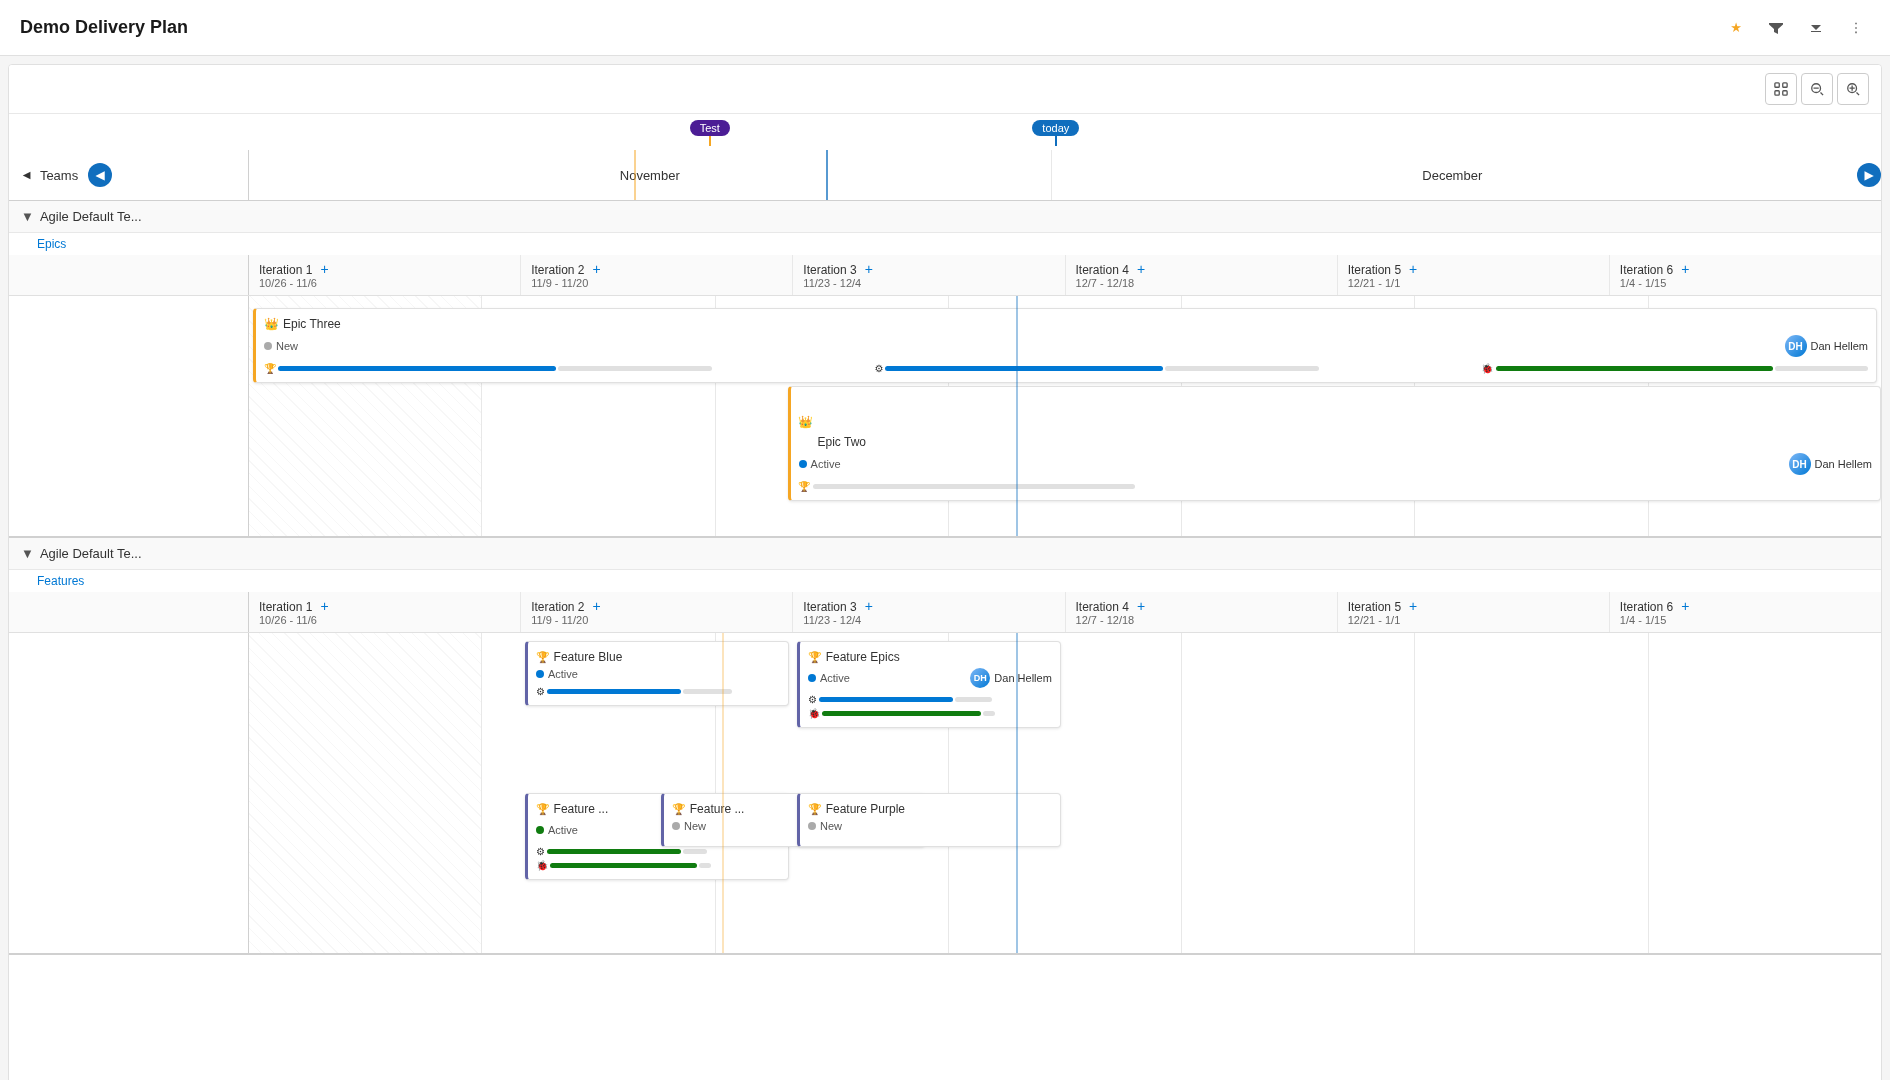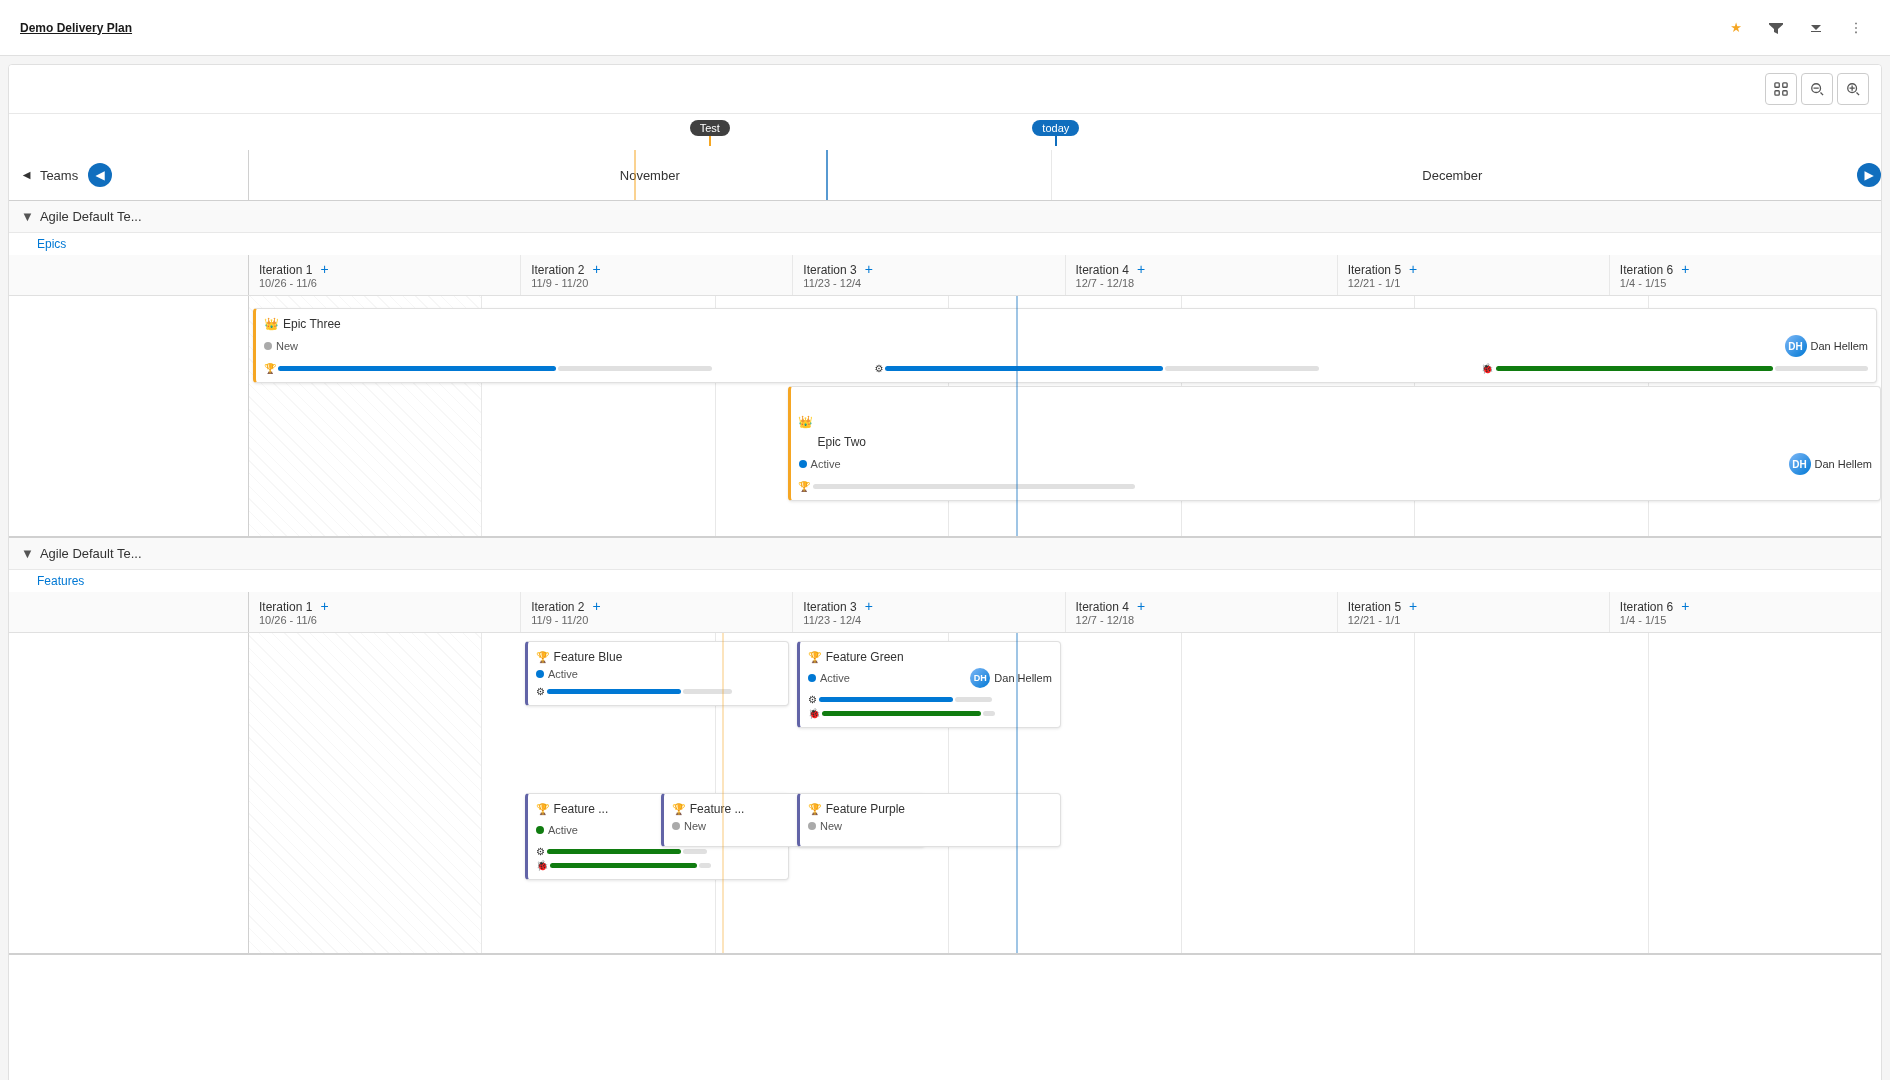--- a/index.html
+++ b/index.html
@@ -3,21 +3,21 @@
   <meta charset="utf-8">
   <style>
     * { box-sizing: border-box; margin: 0; padding: 0; }
     body { font-family: -apple-system, BlinkMacSystemFont, 'Segoe UI', sans-serif; background: #f5f5f5; color: #333; font-size: 13px; }
 
     .app-header {
       display: flex; align-items: center; justify-content: space-between;
       padding: 12px 20px; background: #fff; border-bottom: 1px solid #e0e0e0;
       height: 56px;
     }
-    .app-title { font-size: 12px; font-weight: 600; color: #1a1a1a; text-decoration: underline; }
+    .app-title { font-size: 18px; font-weight: 600; color: #1a1a1a; }
     .header-actions { display: flex; gap: 12px; align-items: center; }
     .header-icon { width: 28px; height: 28px; display: flex; align-items: center; justify-content: center; cursor: pointer; color: #555; border-radius: 4px; }
     .header-icon.star { color: #f5a623; }
 
     .main-content { display: flex; flex-direction: column; height: calc(100vh - 56px); overflow: hidden; background: #fff; margin: 8px; border: 1px solid #e0e0e0; border-radius: 4px; }
 
     .toolbar { display: flex; justify-content: flex-end; padding: 8px 12px; border-bottom: 1px solid #e8e8e8; gap: 4px; background: #fff; }
     .toolbar-btn { width: 32px; height: 32px; display: flex; align-items: center; justify-content: center; border: 1px solid #ccc; border-radius: 4px; cursor: pointer; background: #fff; color: #555; }
 
     .timeline-area { flex: 1; overflow: auto; position: relative; }
@@ -103,21 +103,21 @@
     </div>
   </div>
 
   <div class="timeline-area">
 
     <div style="display:flex; position:relative; height:36px; background:#fff;">
       <div style="width:240px; min-width:240px;"></div>
       <div style="flex:1; position:relative;">
 
         <div style="position:absolute; left:27%; top:6px; display:flex; flex-direction:column; align-items:center;">
-          <div style="background:#404040; color:#fff; border-radius:10px; padding:2px 10px; font-size:11px; white-space:nowrap;">Test</div>
+          <div style="background:#4c1d95; color:#fff; border-radius:10px; padding:2px 10px; font-size:11px; white-space:nowrap;">Test</div>
           <div style="width:2px; height:10px; background:#f5a623;"></div>
         </div>
 
         <div style="position:absolute; left:48%; top:6px; display:flex; flex-direction:column; align-items:center;">
           <div style="background:#106ebe; color:#fff; border-radius:10px; padding:2px 10px; font-size:11px; white-space:nowrap;">today</div>
           <div style="width:2px; height:10px; background:#106ebe;"></div>
         </div>
       </div>
     </div>
 
@@ -345,21 +345,21 @@
               <div style="display:flex; gap:2px; align-items:center;">
                 <span style="font-size:10px;">⚙</span>
                 <div style="width:55%; height:5px; background:#0078d4; border-radius:3px;"></div>
                 <div style="width:20%; height:5px; background:#e0e0e0; border-radius:3px;"></div>
               </div>
             </div>
 
             <div style="position:absolute; left:calc(33.33% + 4px); top:8px; width:calc(16.66% - 8px); background:#fff; border:1px solid #e0e0e0; border-left:3px solid #6264a7; border-radius:4px; padding:8px; box-shadow:0 1px 3px rgba(0,0,0,0.1);">
               <div style="display:flex; align-items:center; gap:4px; margin-bottom:4px;">
                 <span style="color:#f5a623; font-size:11px;">🏆</span>
-                <span style="font-size:12px; font-weight:500;">Feature Green</span>
+                <span style="font-size:12px; font-weight:500;">Feature Epics</span>
               </div>
               <div style="display:flex; align-items:center; gap:4px; margin-bottom:6px;">
                 <span style="width:8px;height:8px;border-radius:50%;background:#0078d4;display:inline-block;"></span>
                 <span style="font-size:11px;color:#555;">Active</span>
                 <div class="avatar-img" style="margin-left:auto;width:20px;height:20px;border-radius:50%;background:linear-gradient(135deg,#7eb8f7,#0078d4);display:flex;align-items:center;justify-content:center;font-size:9px;color:#fff;">DH</div>
                 <span style="font-size:11px;">Dan Hellem</span>
               </div>
               <div style="display:flex; gap:2px; align-items:center; margin-bottom:3px;">
                 <span style="font-size:10px;">⚙</span>
                 <div style="width:55%; height:5px; background:#0078d4; border-radius:3px;"></div>

